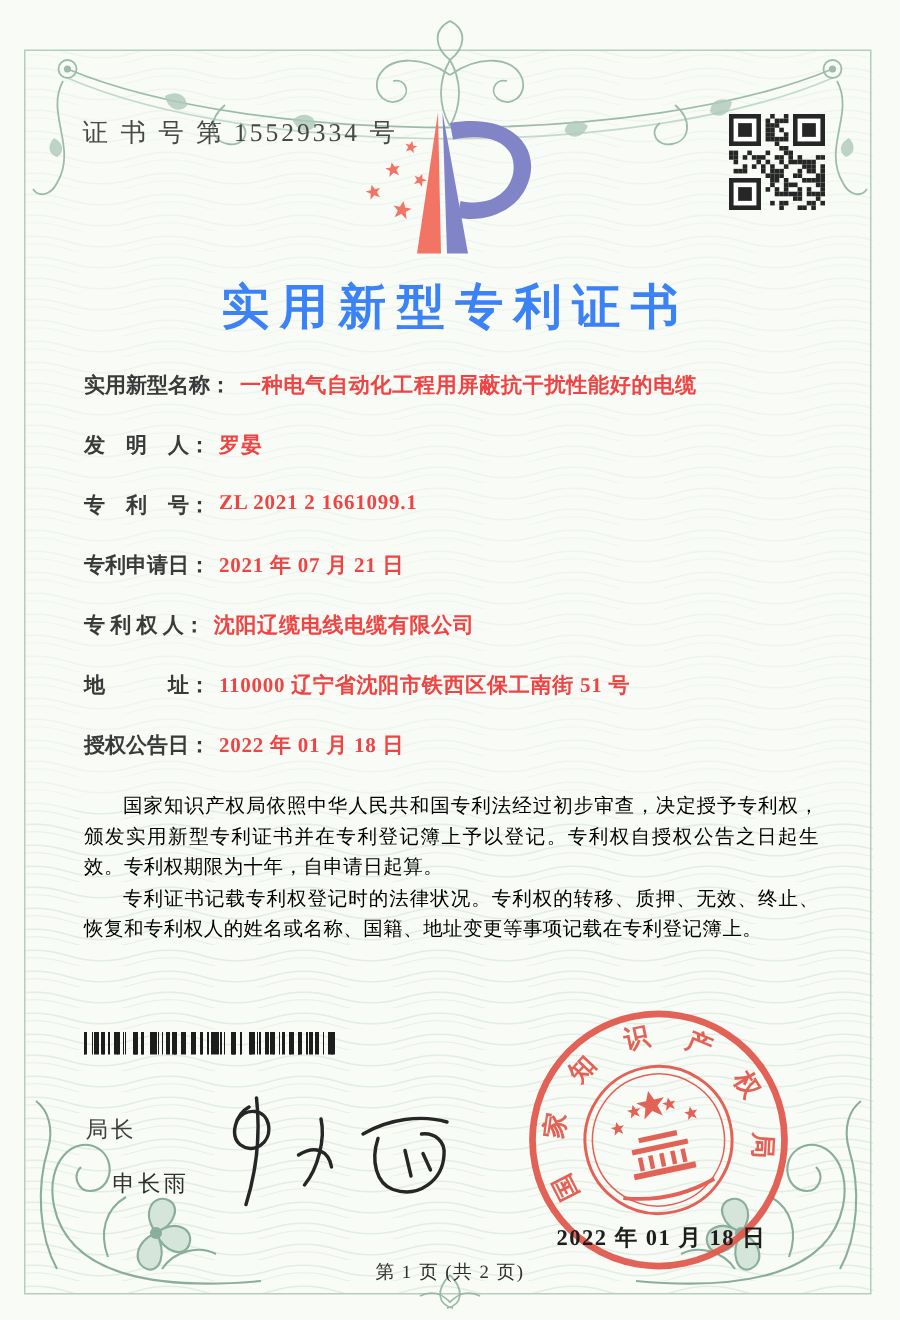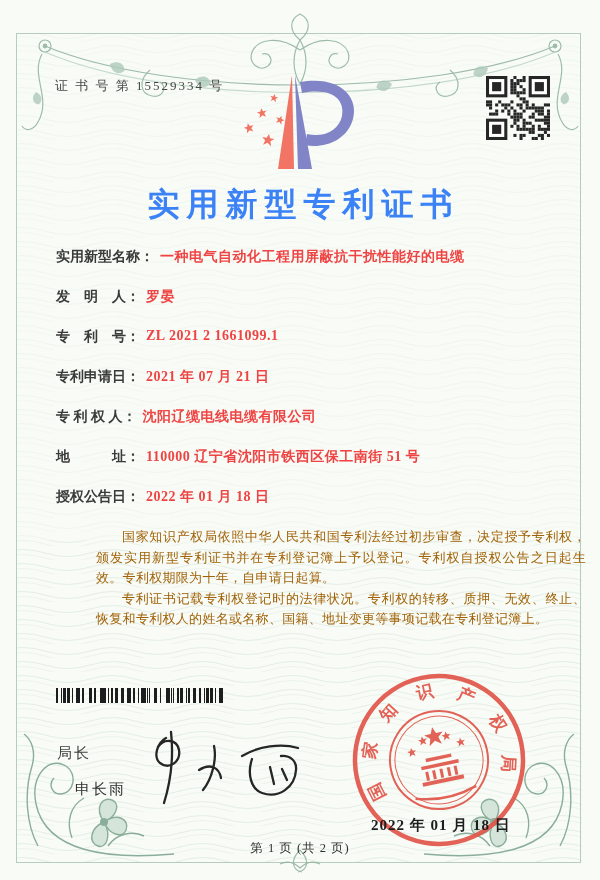--- a/index.html
+++ b/index.html
@@ -8,31 +8,31 @@
         font-family:"Liberation Serif","DejaVu Serif",serif;color:#3a3a3a;}
   svg{display:block;}
   .abs{position:absolute;}
   
   .frame-outer{position:absolute;left:13px;top:30px;right:16px;bottom:14px;
 ated       border:1.5px solid #7d9c8a;pointer-events:none;}
   .frame-inner{position:absolute;left:3px;top:3px;right:3px;bottom:3px;
        border:1px solid #b6cdbe;pointer-events:none;}
   .bg-waves{position:absolute;left:0;top:0;pointer-events:none;}
   .ornament{position:absolute;pointer-events:none;}
-  .cert-no{position:absolute;left:55px;top:77px;font-size:13px;letter-spacing:2px;color:#474747;}
+  .cert-no{position:absolute;left:55px;top:77px;font-size:17px;letter-spacing:2px;color:#474747;}
   .title{position:absolute;left:0;top:183px;width:100%;margin:0;text-align:center;
          font-size:32px;font-weight:600;letter-spacing:7px;text-indent:7px;color:#3b82f6;}
   .fields{position:absolute;left:56px;top:248px;right:36px;}
   .frow{height:40px;display:flex;align-items:flex-start;font-size:14px;font-weight:bold;}
   .lbl{color:#3a3a3a;white-space:pre;}
   .val{margin-left:6px;color:#ef4444;letter-spacing:.5px;}
   .cell{display:flex;align-items:center;}
   .cell.first{width:244px;}
   .paras{position:absolute;left:56px;top:527px;width:490px;font-size:13px;
-         line-height:20.5px;color:#a16207;letter-spacing:.3px;margin-left:40px;}
+         line-height:20.5px;color:#000000;letter-spacing:.3px;}
   .paras p{margin:0;text-indent:2em;text-align:justify;}
   .barcode{position:absolute;left:56px;top:688px;width:168px;height:15px;
     background:
       repeating-linear-gradient(90deg,#1d1d1d 0 2px,transparent 2px 5px,#1d1d1d 5px 6px,transparent 6px 11px),
       repeating-linear-gradient(90deg,#1d1d1d 0 1px,transparent 1px 7px,#1d1d1d 7px 10px,transparent 10px 13px);}
   .signer-title{position:absolute;left:57px;top:744px;font-size:15px;letter-spacing:2px;color:#404040;}
   .signer-name{position:absolute;left:57px;top:780px;font-size:15px;letter-spacing:2px;color:#2f2f2f;margin-left:18px;}
   .handwriting{position:absolute;left:128px;top:726px;}
   .seal{position:absolute;left:347px;top:668px;opacity:.93;}
   .seal-date{position:absolute;left:371px;top:816px;font-size:15px;font-weight:bold;

